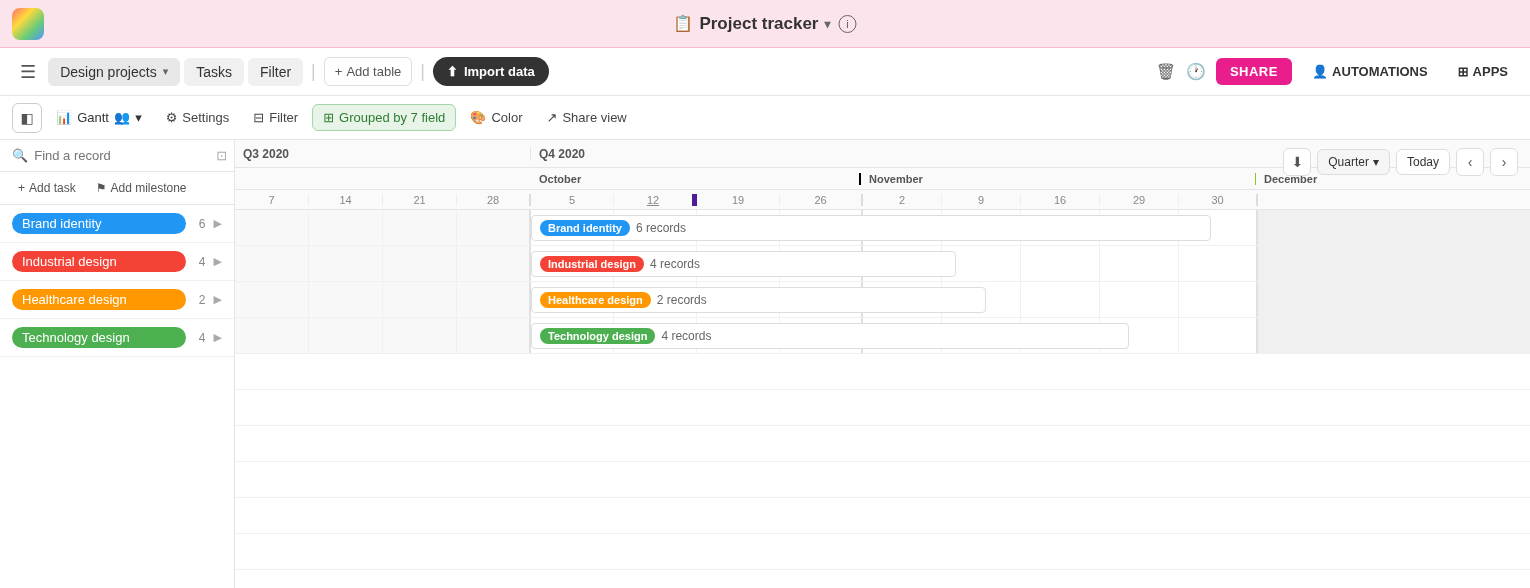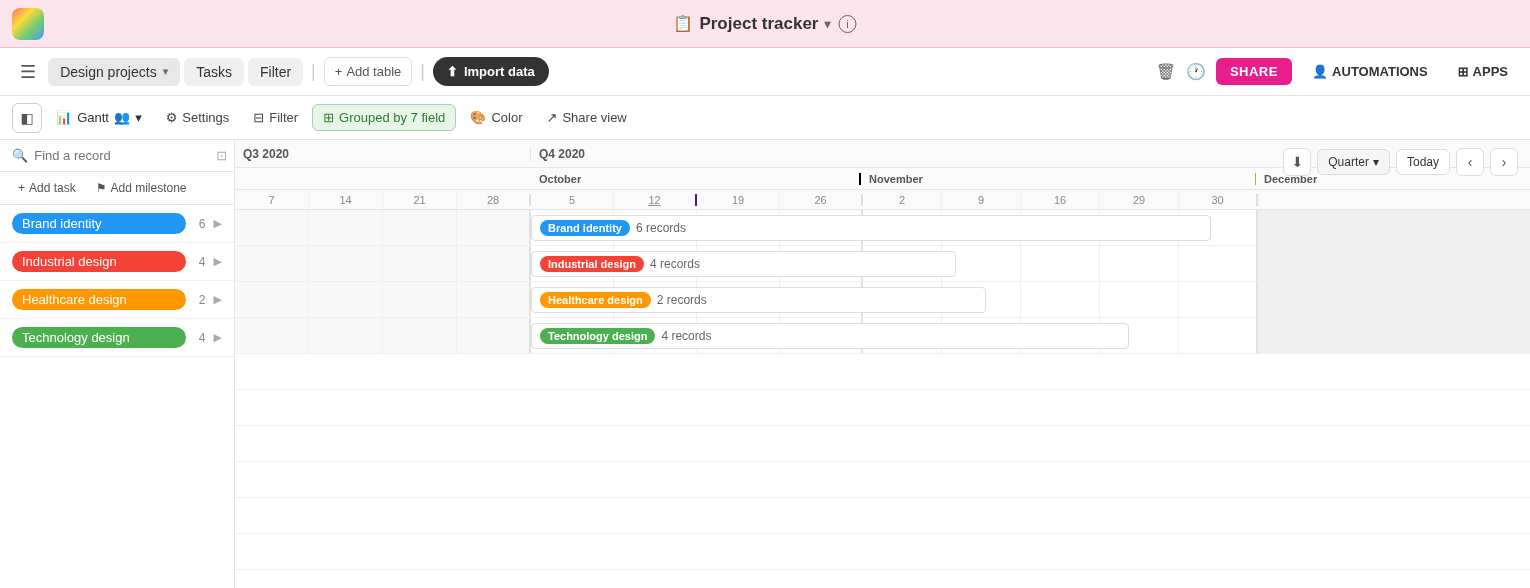--- a/index.html
+++ b/index.html
@@ -523,21 +523,21 @@
 
         <div style="flex:1; font-size:11px; font-weight:600; color:#555; padding:0 8px; display:flex;align-items:center;">December</div>
       </div>
 
       <div style="display:flex; background:#fafafa; border-bottom:1px solid #e5e5e5; height:20px; align-items:center; font-size:11px; color:#888;">
         <div style="width:74px; text-align:center; border-right:1px solid #eee;">7</div>
         <div style="width:74px; text-align:center; border-right:1px solid #eee;">14</div>
         <div style="width:74px; text-align:center; border-right:1px solid #eee;">21</div>
         <div style="width:74px; text-align:center; border-right:1px solid #ddd; border-right-width:2px;">28</div>
         <div style="width:83px; text-align:center; border-right:1px solid #eee;">5</div>
-        <div style="width:83px; text-align:center; border-right:2px solid #4c1d95;text-decoration:underline;">12</div>
+        <div style="width:83px; text-align:center; border-right:5px solid #4c1d95;text-decoration:underline;">12</div>
         <div style="width:83px; text-align:center; border-right:1px solid #eee;">19</div>
         <div style="width:83px; text-align:center; border-right:1px solid #ddd; border-right-width:2px;">26</div>
         <div style="width:79px; text-align:center; border-right:1px solid #eee;">2</div>
         <div style="width:79px; text-align:center; border-right:1px solid #eee;">9</div>
         <div style="width:79px; text-align:center; border-right:1px solid #eee;">16</div>
         <div style="width:79px; text-align:center; border-right:1px solid #eee;">29</div>
         <div style="width:79px; text-align:center; border-right:1px solid #ddd; border-right-width:2px;">30</div>
         <div style="flex:1; text-align:center;"></div>
       </div>
     </div>

